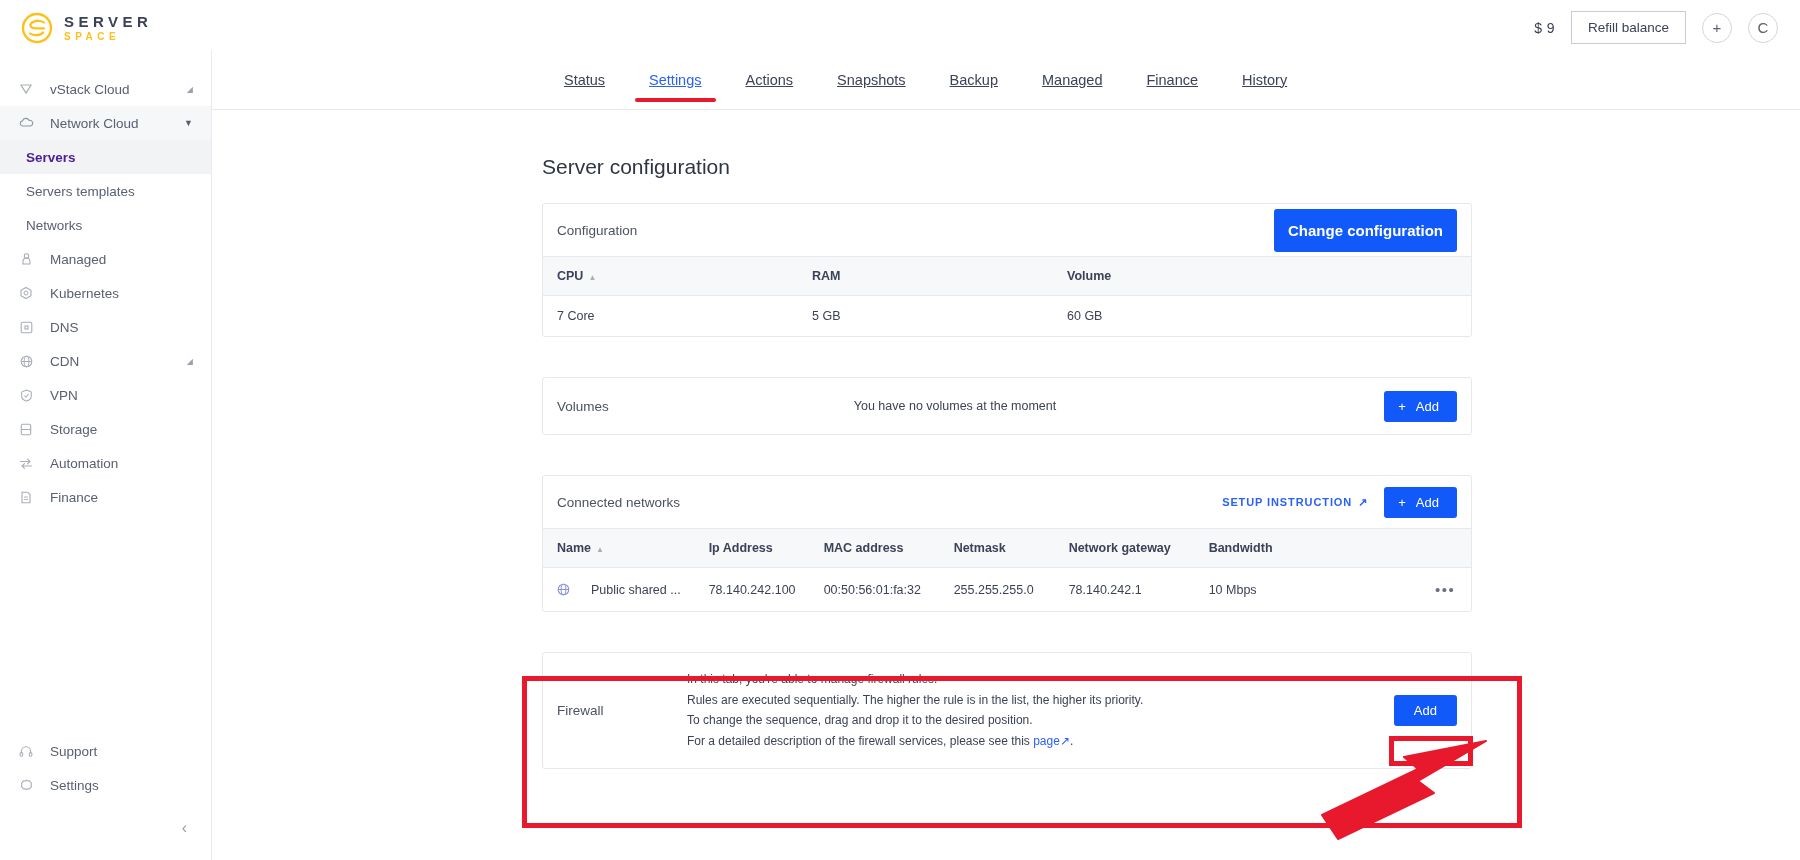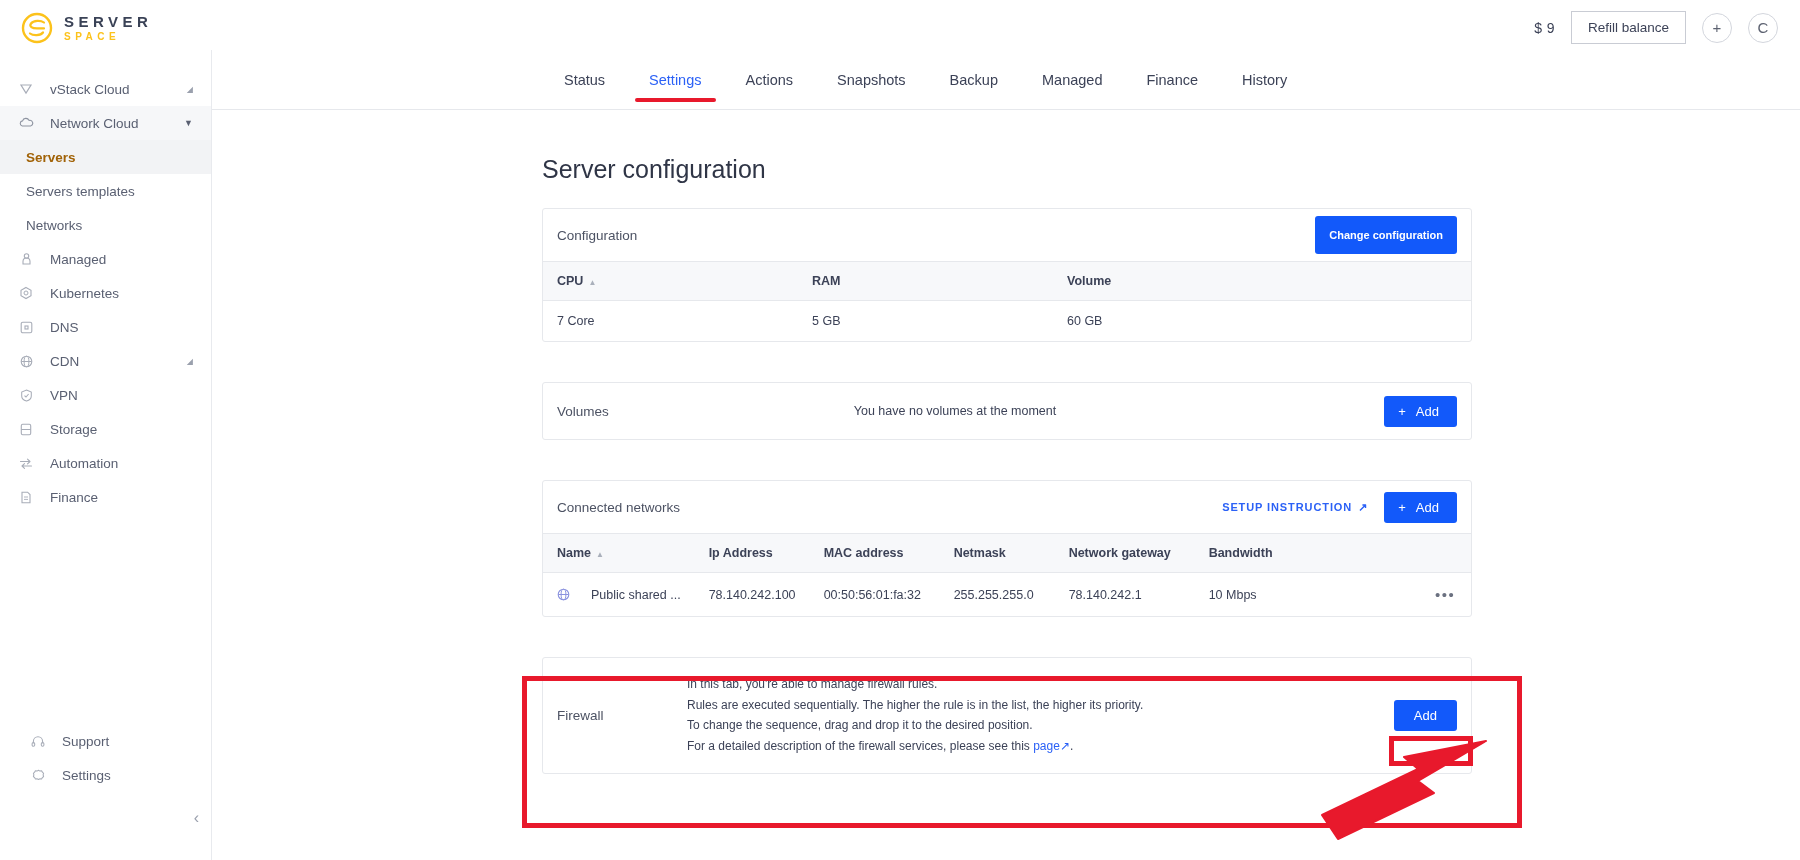--- a/index.html
+++ b/index.html
@@ -61,69 +61,69 @@
   .proj-label { font-size: 13.5px; color: #5a6072; }
   .proj-arrow { margin-left: auto; color: #9aa0ad; font-size: 9px; }
 
   .nav { padding-top: 10px; }
   .nav-item {
     height: 34px; display: flex; align-items: center; padding: 0 18px;
     font-size: 13.5px; color: #5a6072; cursor: pointer; position: relative;
   }
   .nav-item.active-group { background: #f6f7f9; }
   .nav-item.sub { padding-left: 26px; }
-  .nav-item.sub.selected { background: #f2f3f5; color: #a16207; font-weight: bold; }
+  .nav-item.sub.selected { background: #f2f3f5; color: #4c1d95; font-weight: bold; }
   .nav-ico {
     width: 16px; height: 16px; margin-right: 16px; flex: none;
     display: flex; align-items: center; justify-content: center; color: #a8adb8;
   }
   .nav-ico svg { display: block; }
   .nav-caret { margin-left: auto; font-size: 8px; color: #9aa0ad; }
   .nav-caret.down { font-size: 9px; color: #5a6072; }
   .nav-spacer { height: 12px; }
 
-  .sidebar-bottom { position: absolute; bottom: 0; left: 0; width: 100%; padding-bottom: 16px; margin-left: 12px; }
+  .sidebar-bottom { position: absolute; bottom: 0; left: 0; width: 100%; padding-bottom: 6px; }
   .collapse-row { height: 52px; display: flex; align-items: center; justify-content: flex-end; padding-right: 24px; }
   .collapse-btn { color: #9aa0ad; font-size: 16px; cursor: pointer; }
 
   
   .main {
     position: absolute; top: 50px; left: 212px; width: 1588px; height: 810px;
     background: #fff; overflow: hidden;
   }
   .tabs {
     display: flex; gap: 0; padding-left: 330px;
     border-bottom: 1px solid #e6e8ec; height: 60px; align-items: center;
   }
   .tab {
     font-size: 14.5px; color: #3c4257; padding: 0 22px; cursor: pointer;
-    height: 60px; display: flex; align-items: center; position: relative;
+    height: 60px; display: flex; align-items: center; position: relative; text-decoration: underline;
   }
   .tab.active { color: #2b61f6; }
   .tab.active::after {
     content: ""; position: absolute; left: 8px; right: 8px; bottom: 8px;
     height: 4px; background: #e8192c; border-radius: 2px;
   }
 
   .content { padding: 45px 0 0 330px; }
-  .page-title { font-size: 25px; color: #2f3546; font-weight: normal; margin-bottom: 24px; }
+  .page-title { font-size: 21px; color: #2f3546; font-weight: normal; margin-bottom: 24px; }
 
   .card {
     width: 930px; border: 1px solid #e6e8ec; border-radius: 3px; background: #fff;
     margin-bottom: 40px;
   }
   .card-head {
     height: 52px; display: flex; align-items: center; padding: 0 14px 0 14px;
   }
   .card-head-title { font-size: 13.5px; color: #4c5263; }
   .card-head-right { margin-left: auto; display: flex; align-items: center; gap: 16px; }
 
   .btn-primary {
     background: #1259fa; color: #fff; border: none; border-radius: 3px;
-    font-size: 11px; font-weight: bold; padding: 13px 14px; cursor: pointer;
+    font-size: 15px; font-weight: bold; padding: 13px 14px; cursor: pointer;
     font-family: "Liberation Sans", sans-serif;
   }
   .btn-add {
     background: #1259fa; color: #fff; border: none; border-radius: 3px;
     font-size: 13px; padding: 8px 18px 8px 14px; cursor: pointer;
     display: flex; align-items: center; gap: 10px;
     font-family: "Liberation Sans", sans-serif;
   }
   .link-caps {
     font-size: 11px; font-weight: bold; letter-spacing: .9px; color: #2b61f6;

